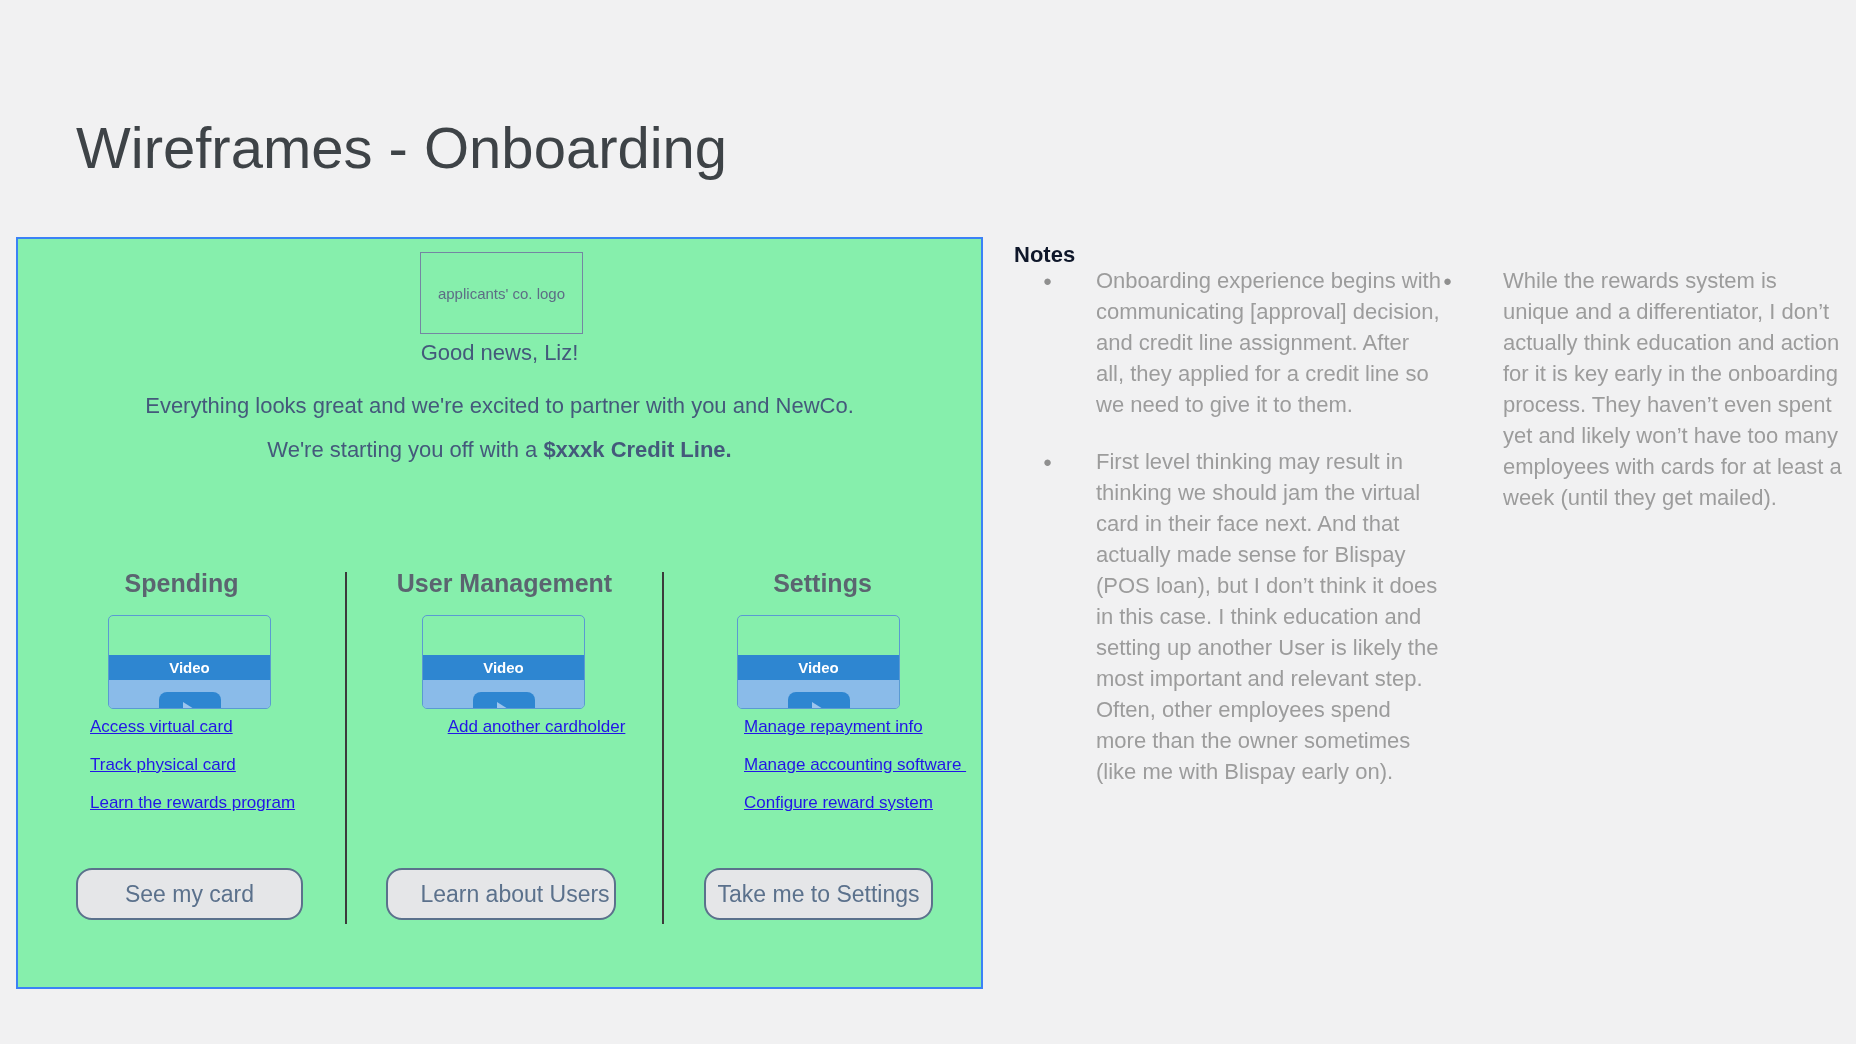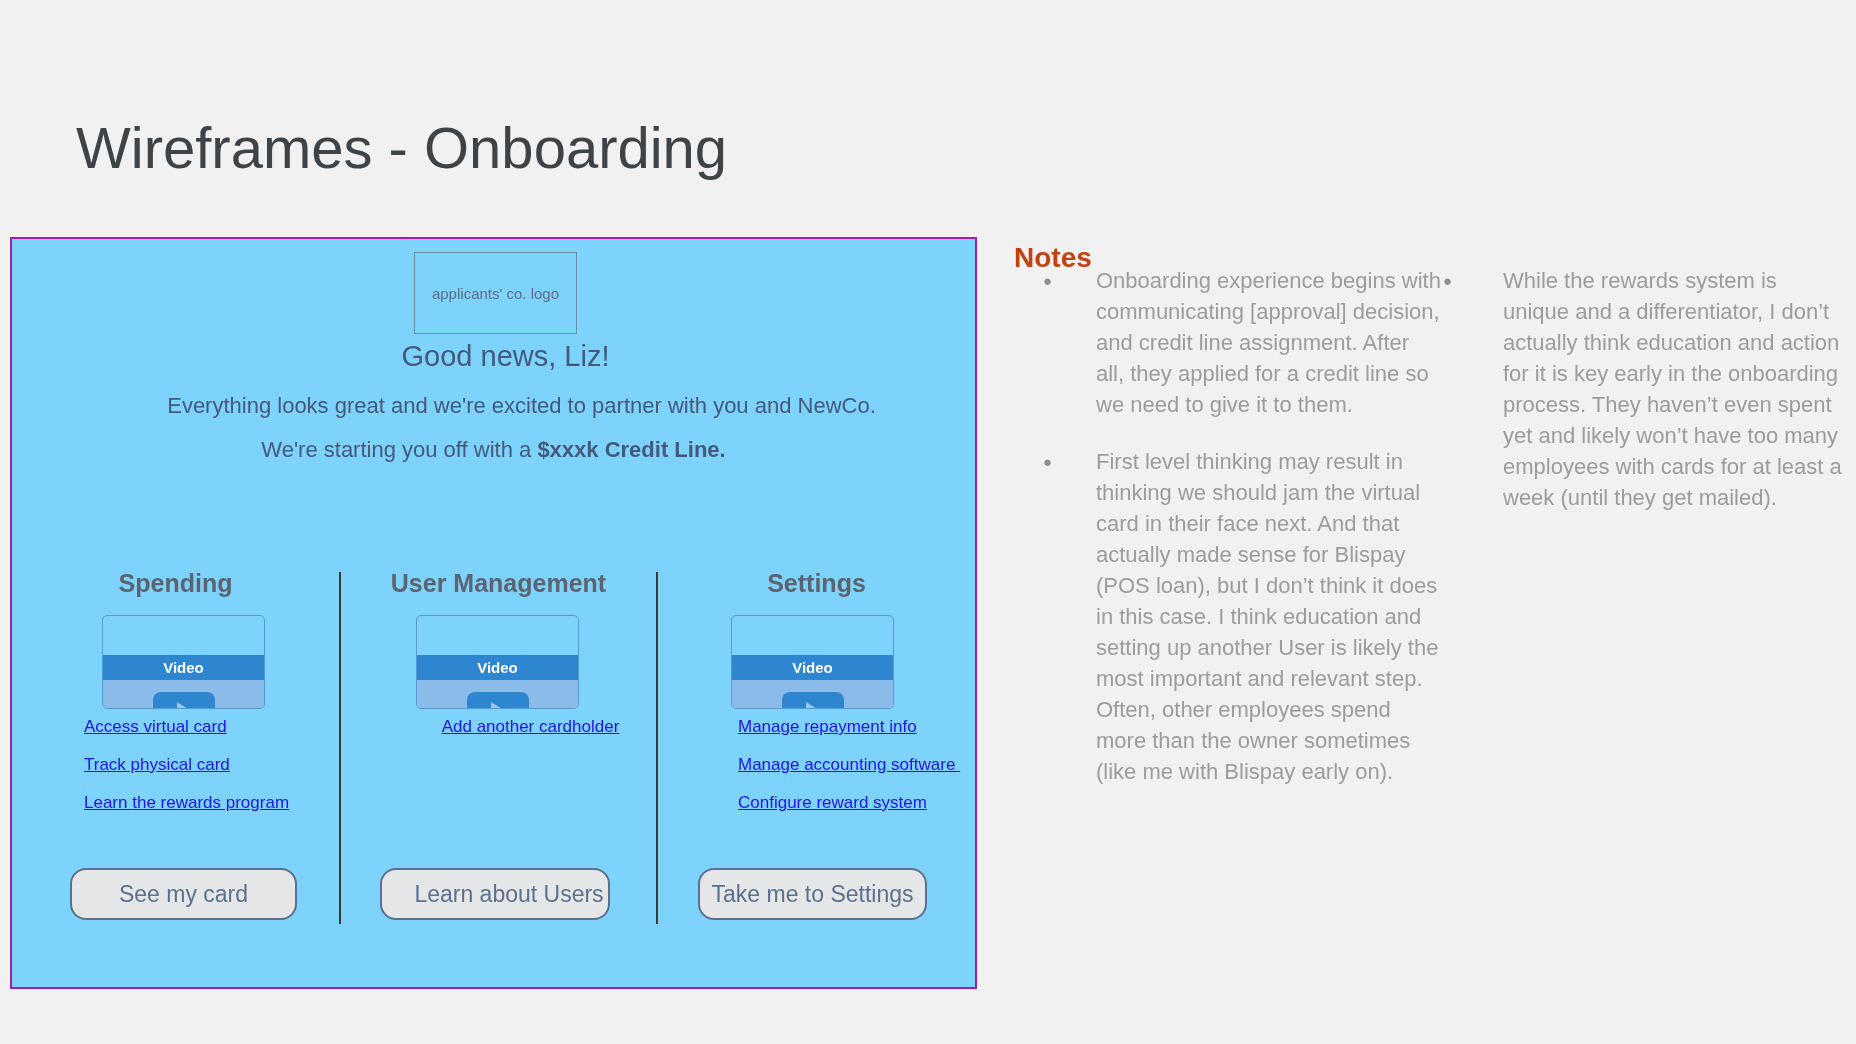--- a/index.html
+++ b/index.html
@@ -14,38 +14,38 @@
 
   
   .slide-title{
     position:absolute;left:76px;top:115px;
     font-size:58px;line-height:66px;color:#3e4347;
     letter-spacing:0px;
   }
 
   
   .wireframe{
-    position:absolute;left:10px;top:237px;width:963px;height:748px;
-    background:#7dd3fc;border:2px solid #a21caf;
+    position:absolute;left:16px;top:237px;width:963px;height:748px;
+    background:#86efac;border:2px solid #3b82f6;
   }
 
   .logo-box{
     position:absolute;left:402px;top:13px;width:161px;height:80px;
     border:1px solid #7486a2;
     display:flex;align-items:center;justify-content:center;
     font-size:15px;color:#5d6d85;
   }
 
   .greeting{
     position:absolute;left:0;top:101px;width:100%;
-    text-align:center;font-size:29px;color:#44597b;margin-left:12px;
+    text-align:center;font-size:22px;color:#44597b;
   }
   .msg1{
     position:absolute;left:0;top:154px;width:100%;
-    text-align:center;font-size:22px;color:#44597b;padding-left:28px;
+    text-align:center;font-size:22px;color:#44597b;
   }
   .msg2{
     position:absolute;left:0;top:198px;width:100%;
     text-align:center;font-size:22px;color:#44597b;
   }
   .msg2 b{font-weight:bold;}
 
   .divider{
     position:absolute;top:333px;width:2px;height:352px;background:#3b3b3b;
   }
@@ -100,21 +100,21 @@
     display:flex;align-items:center;justify-content:center;
     box-sizing:border-box;cursor:pointer;
   }
   .wf-button.b1{left:58px;width:227px;}
   .wf-button.b2{left:368px;width:230px;padding-left:28px;}
   .wf-button.b3{left:686px;width:229px;}
 
   
   .notes-heading{
     position:absolute;left:1014px;top:242px;
-    font-size:28px;font-weight:bold;color:#c2410c;
+    font-size:22px;font-weight:bold;color:#0f172a;
   }
   .notes-col{position:absolute;top:265px;}
   .notes-col.a{left:1031px;width:430px;}
   .notes-col.b{left:1431px;width:426px;}
   .note-item{display:flex;align-items:flex-start;}
   .note-item + .note-item{margin-top:26px;}
   .note-bullet{
     flex:0 0 65px;padding-left:12px;box-sizing:border-box;
     font-size:15px;line-height:31px;color:#8f8f8f;
   }

